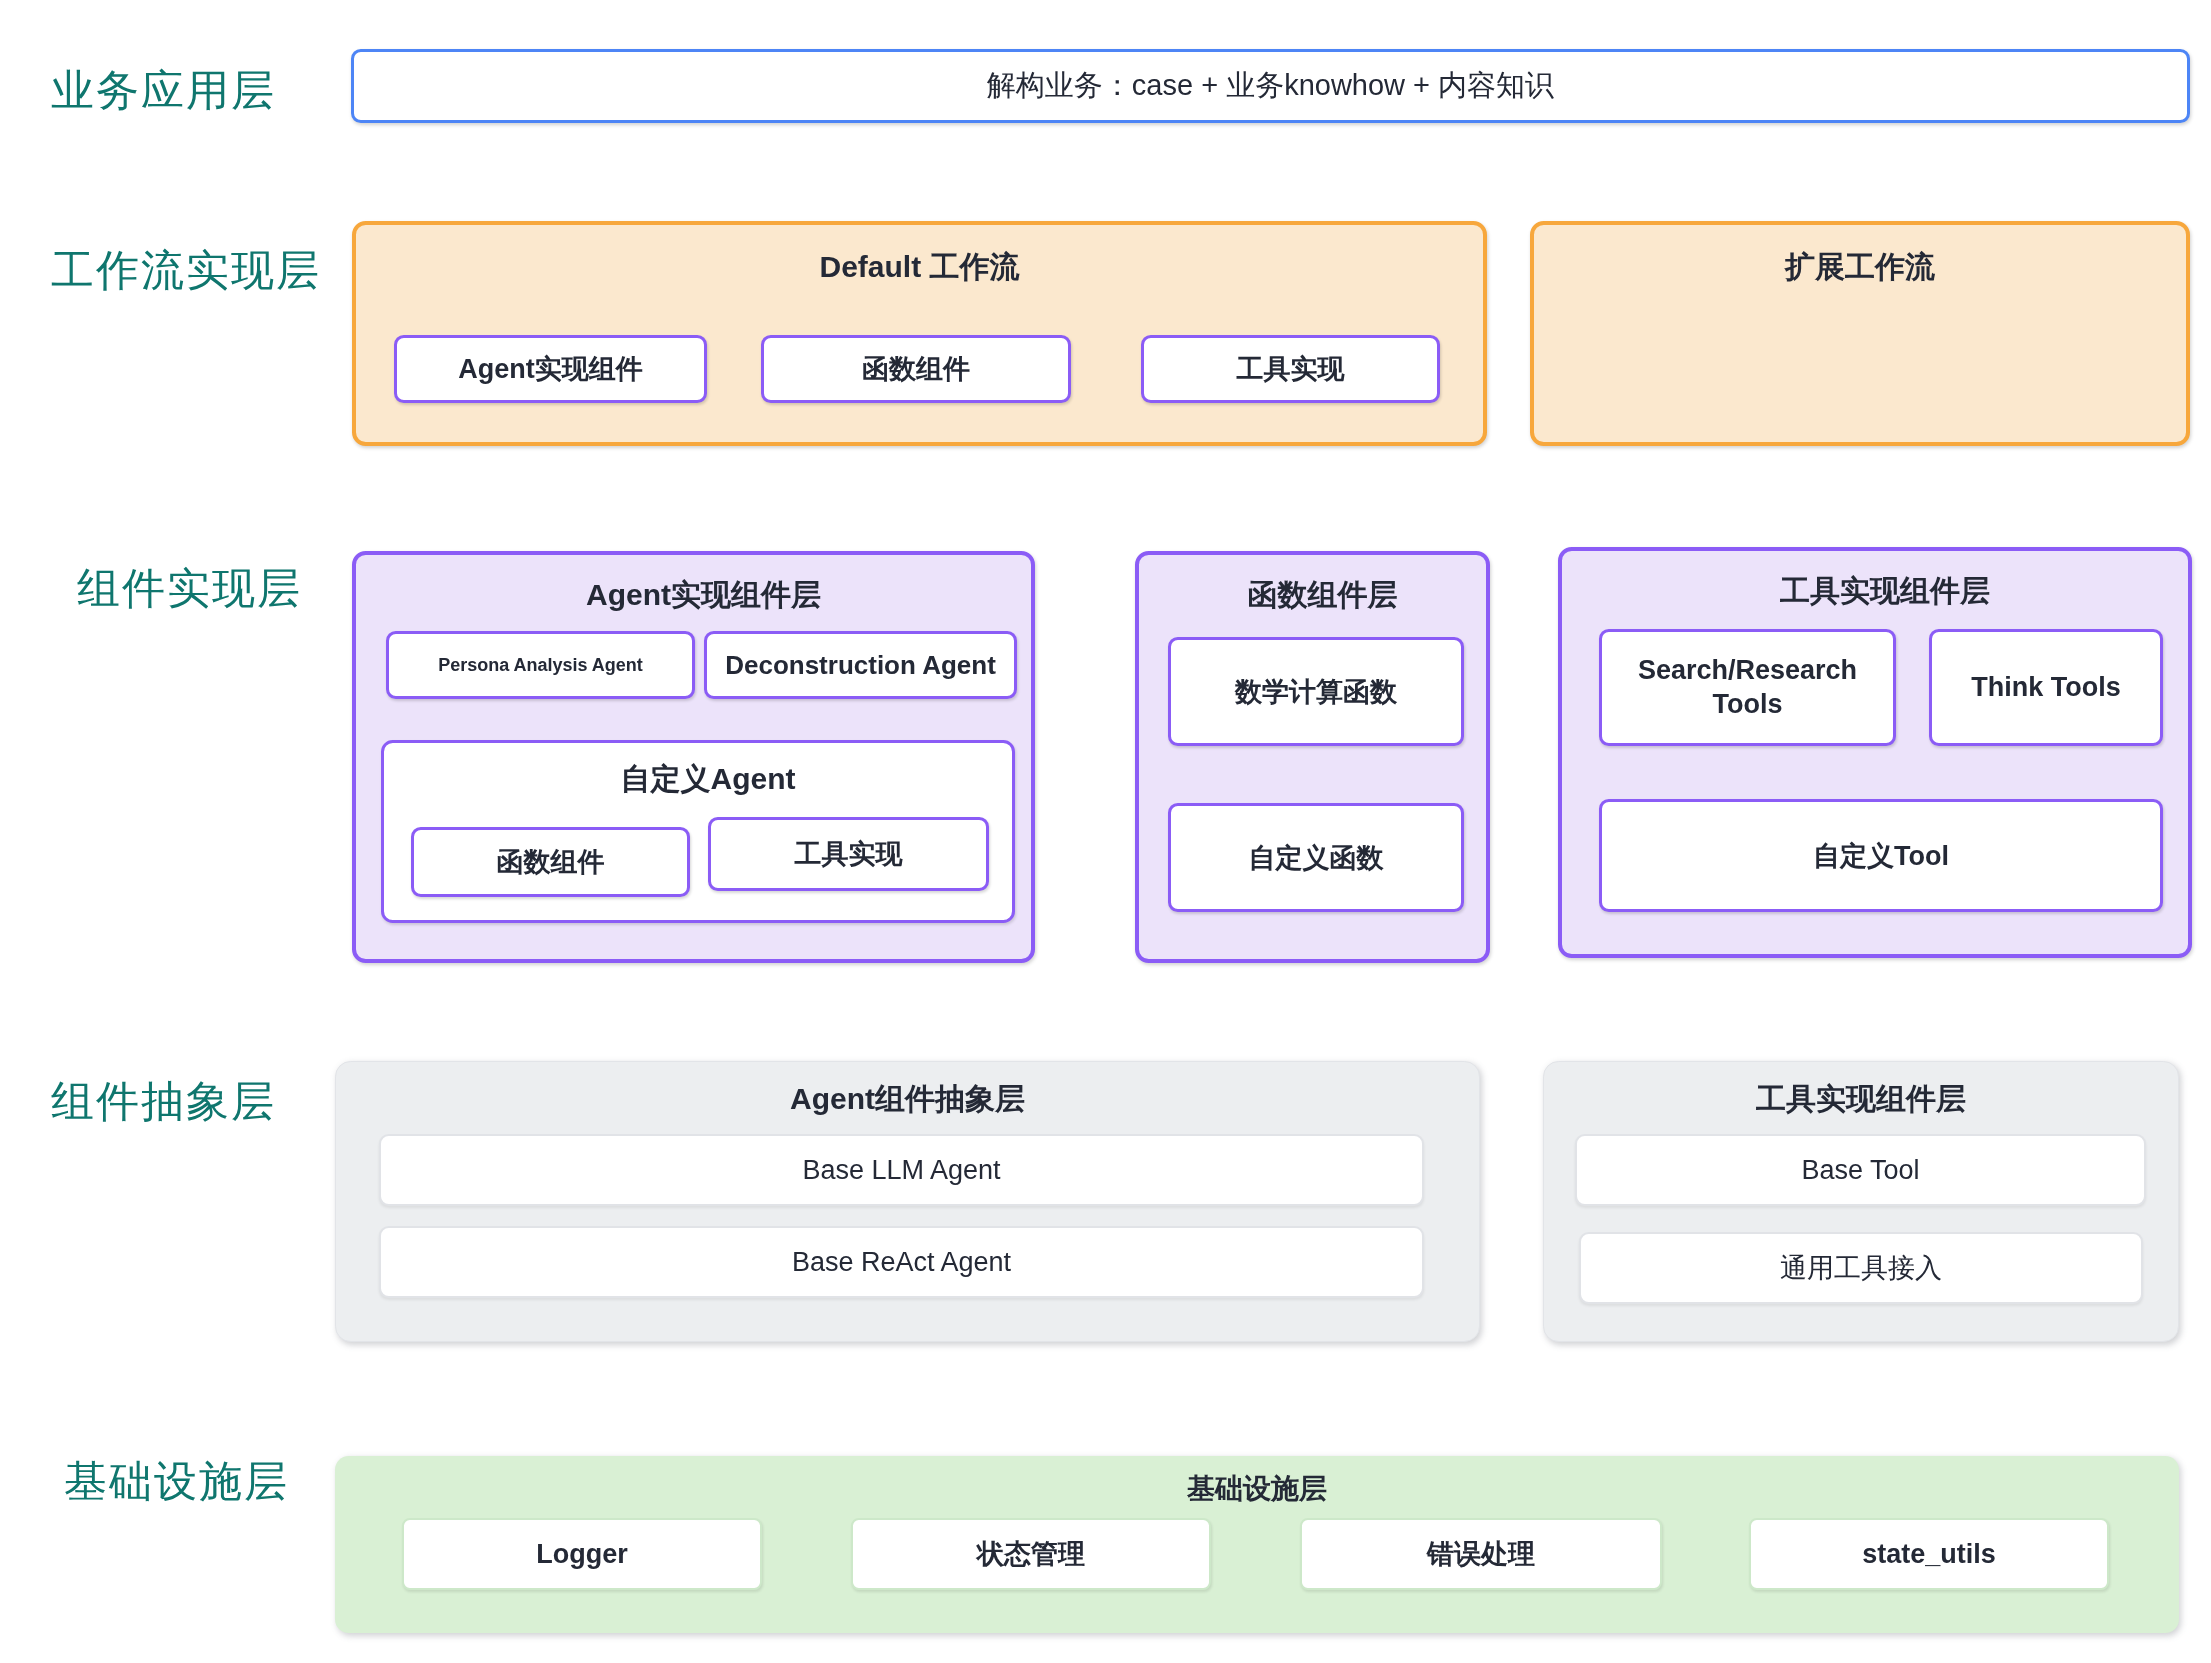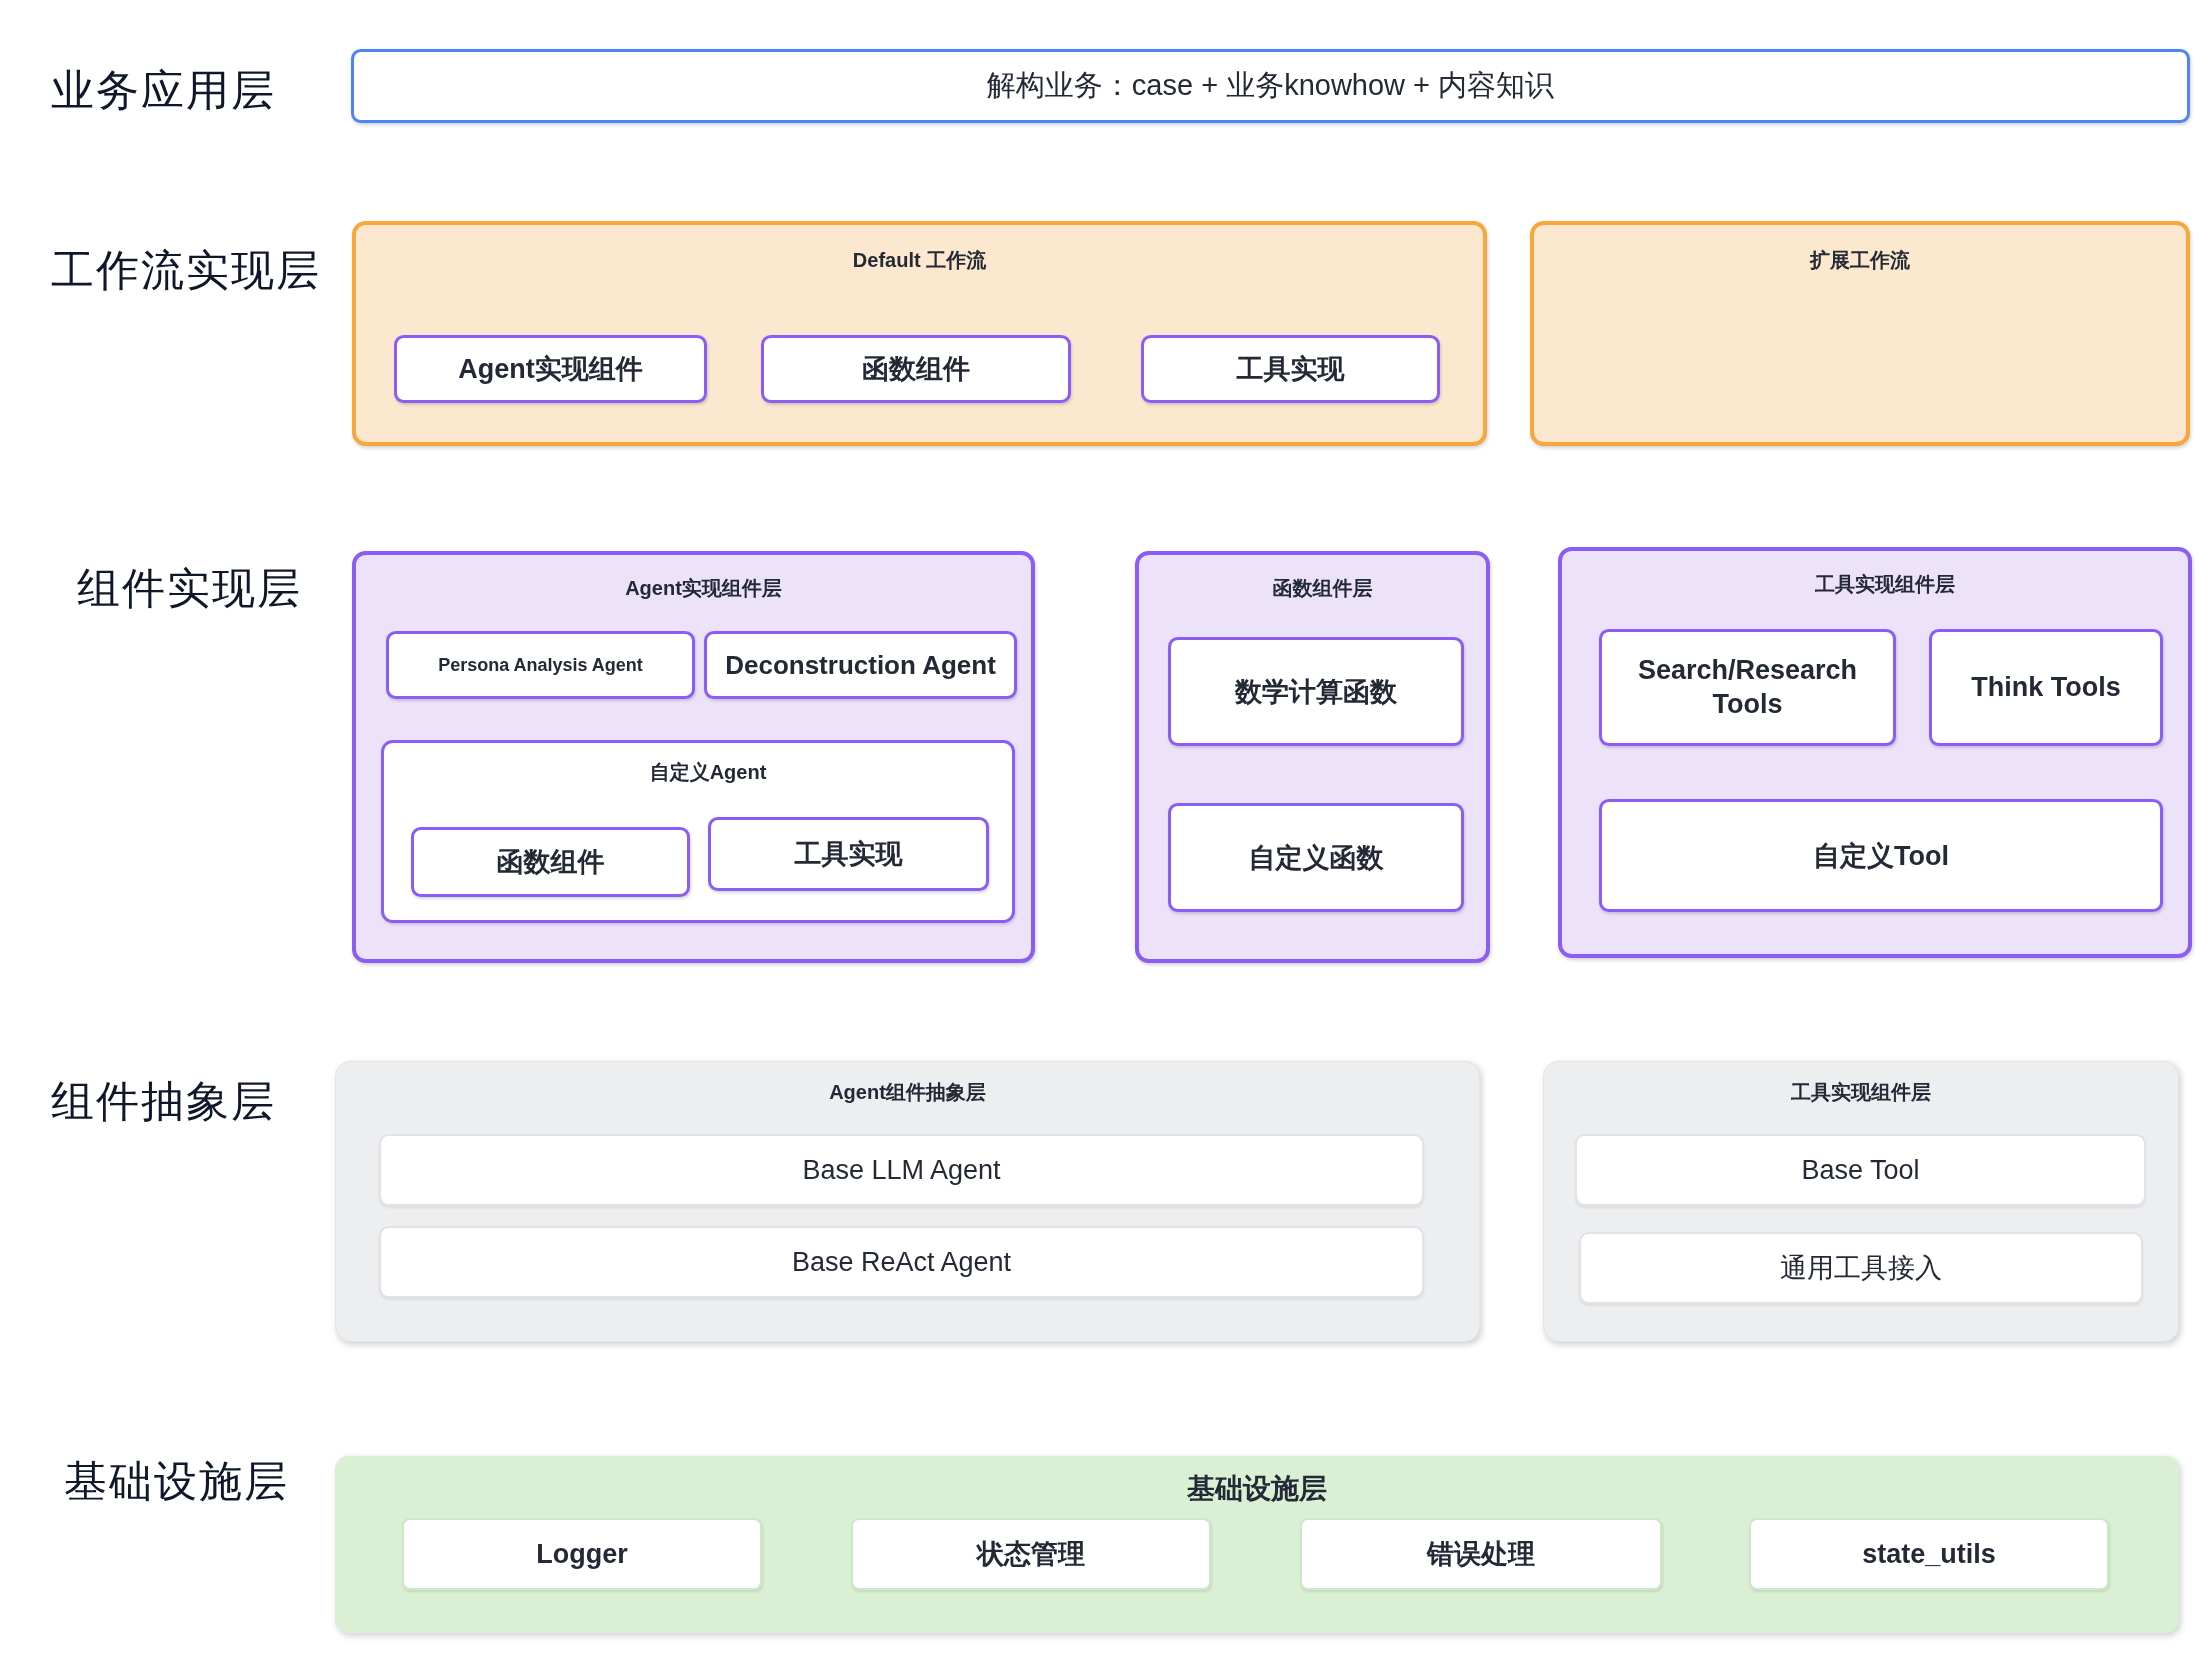--- a/index.html
+++ b/index.html
@@ -1,25 +1,25 @@
 <!DOCTYPE html>
 <html><head>
 <meta charset="utf-8">
 <style>
   html,body{margin:0;padding:0;background:#ffffff;}
   #canvas{
     position:relative;width:2212px;height:1664px;background:#ffffff;overflow:hidden;
     font-family:"Liberation Sans","DejaVu Sans",sans-serif;color:#242936;
   }
   .layer-label{
-    position:absolute;font-size:43px;font-weight:500;color:#0f172a;
+    position:absolute;font-size:43px;font-weight:500;color:#0f766e;
     letter-spacing:2px;white-space:nowrap;
   }
   .box-title{
-    text-align:center;font-weight:700;font-size:20px;color:#242936;white-space:nowrap;
+    text-align:center;font-weight:700;font-size:30px;color:#242936;white-space:nowrap;
   }
   .banner{
     position:absolute;left:351px;top:49px;width:1839px;height:74px;
     background:#ffffff;border:3.9px solid #4d85f6;border-radius:9.8px;
     display:flex;align-items:center;justify-content:center;
     box-shadow:1px 2px 3.9px rgba(0,0,0,0.18);box-sizing:border-box;
   }
   .banner span{font-weight:400;font-size:29px;}
   .orange-box{
     position:absolute;background:#fbe8ce;border:4.9px solid #f7a73c;border-radius:13.7px;

